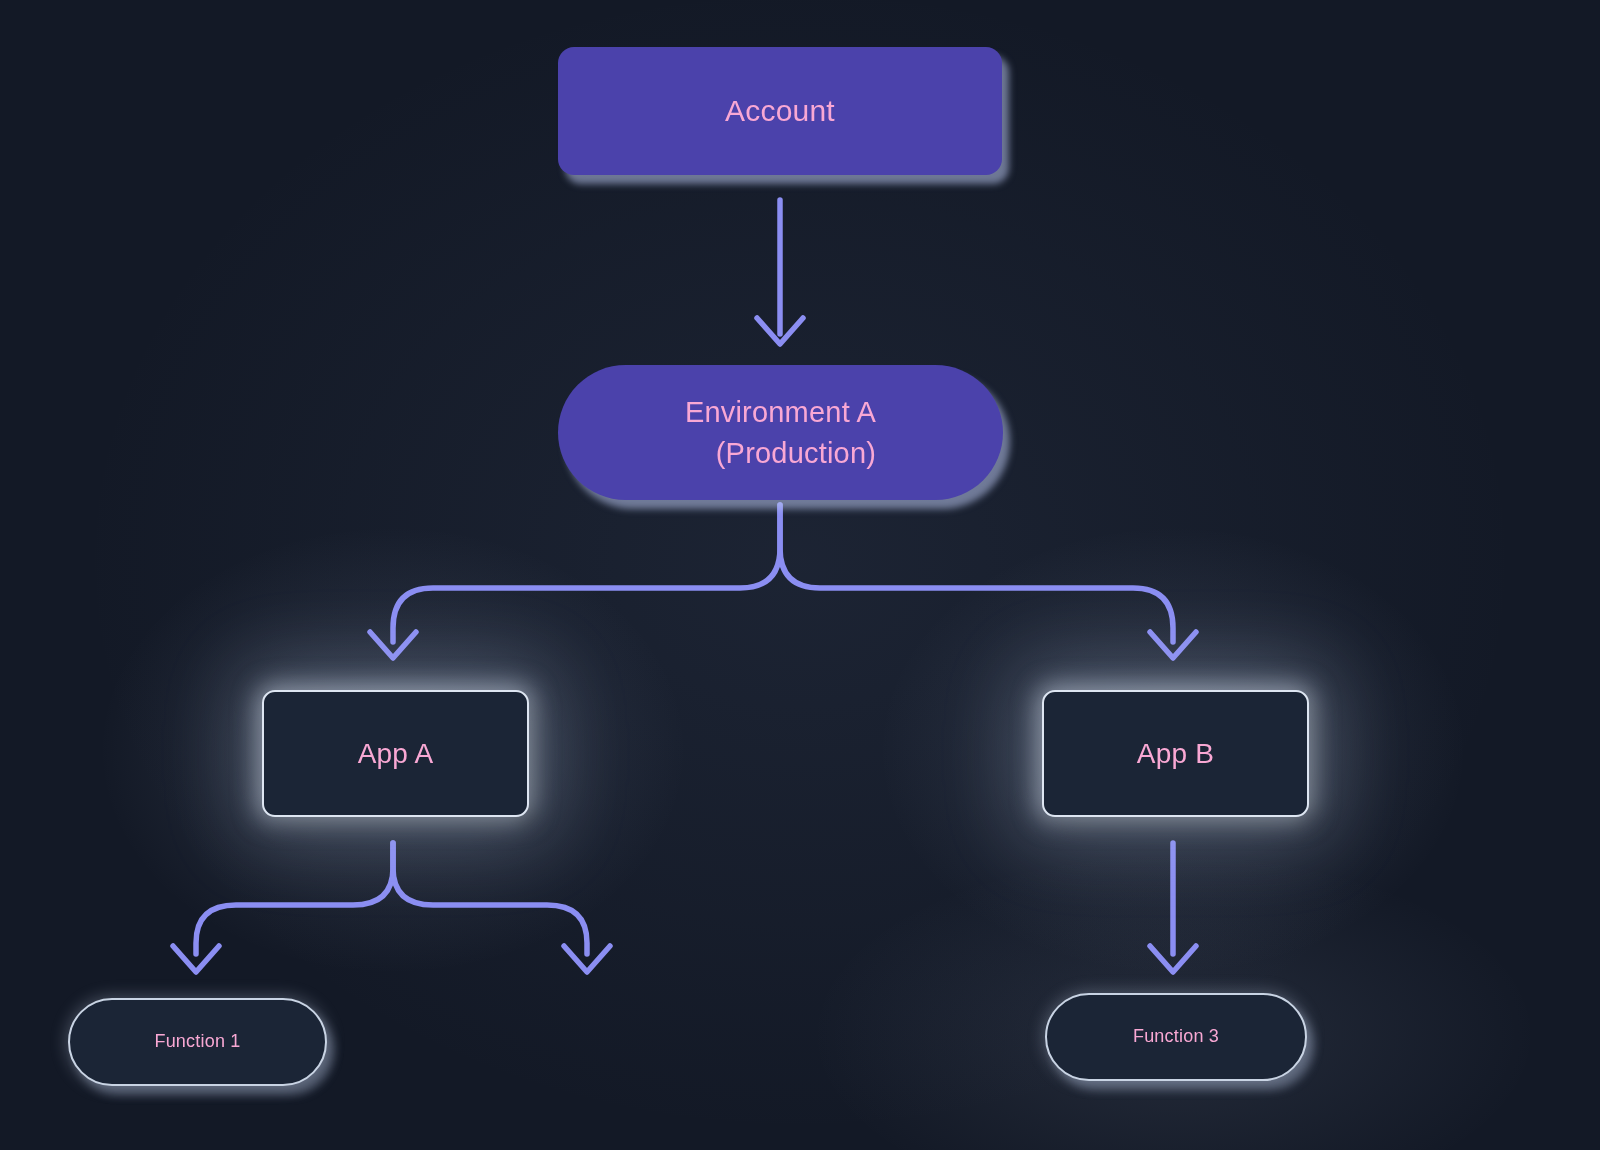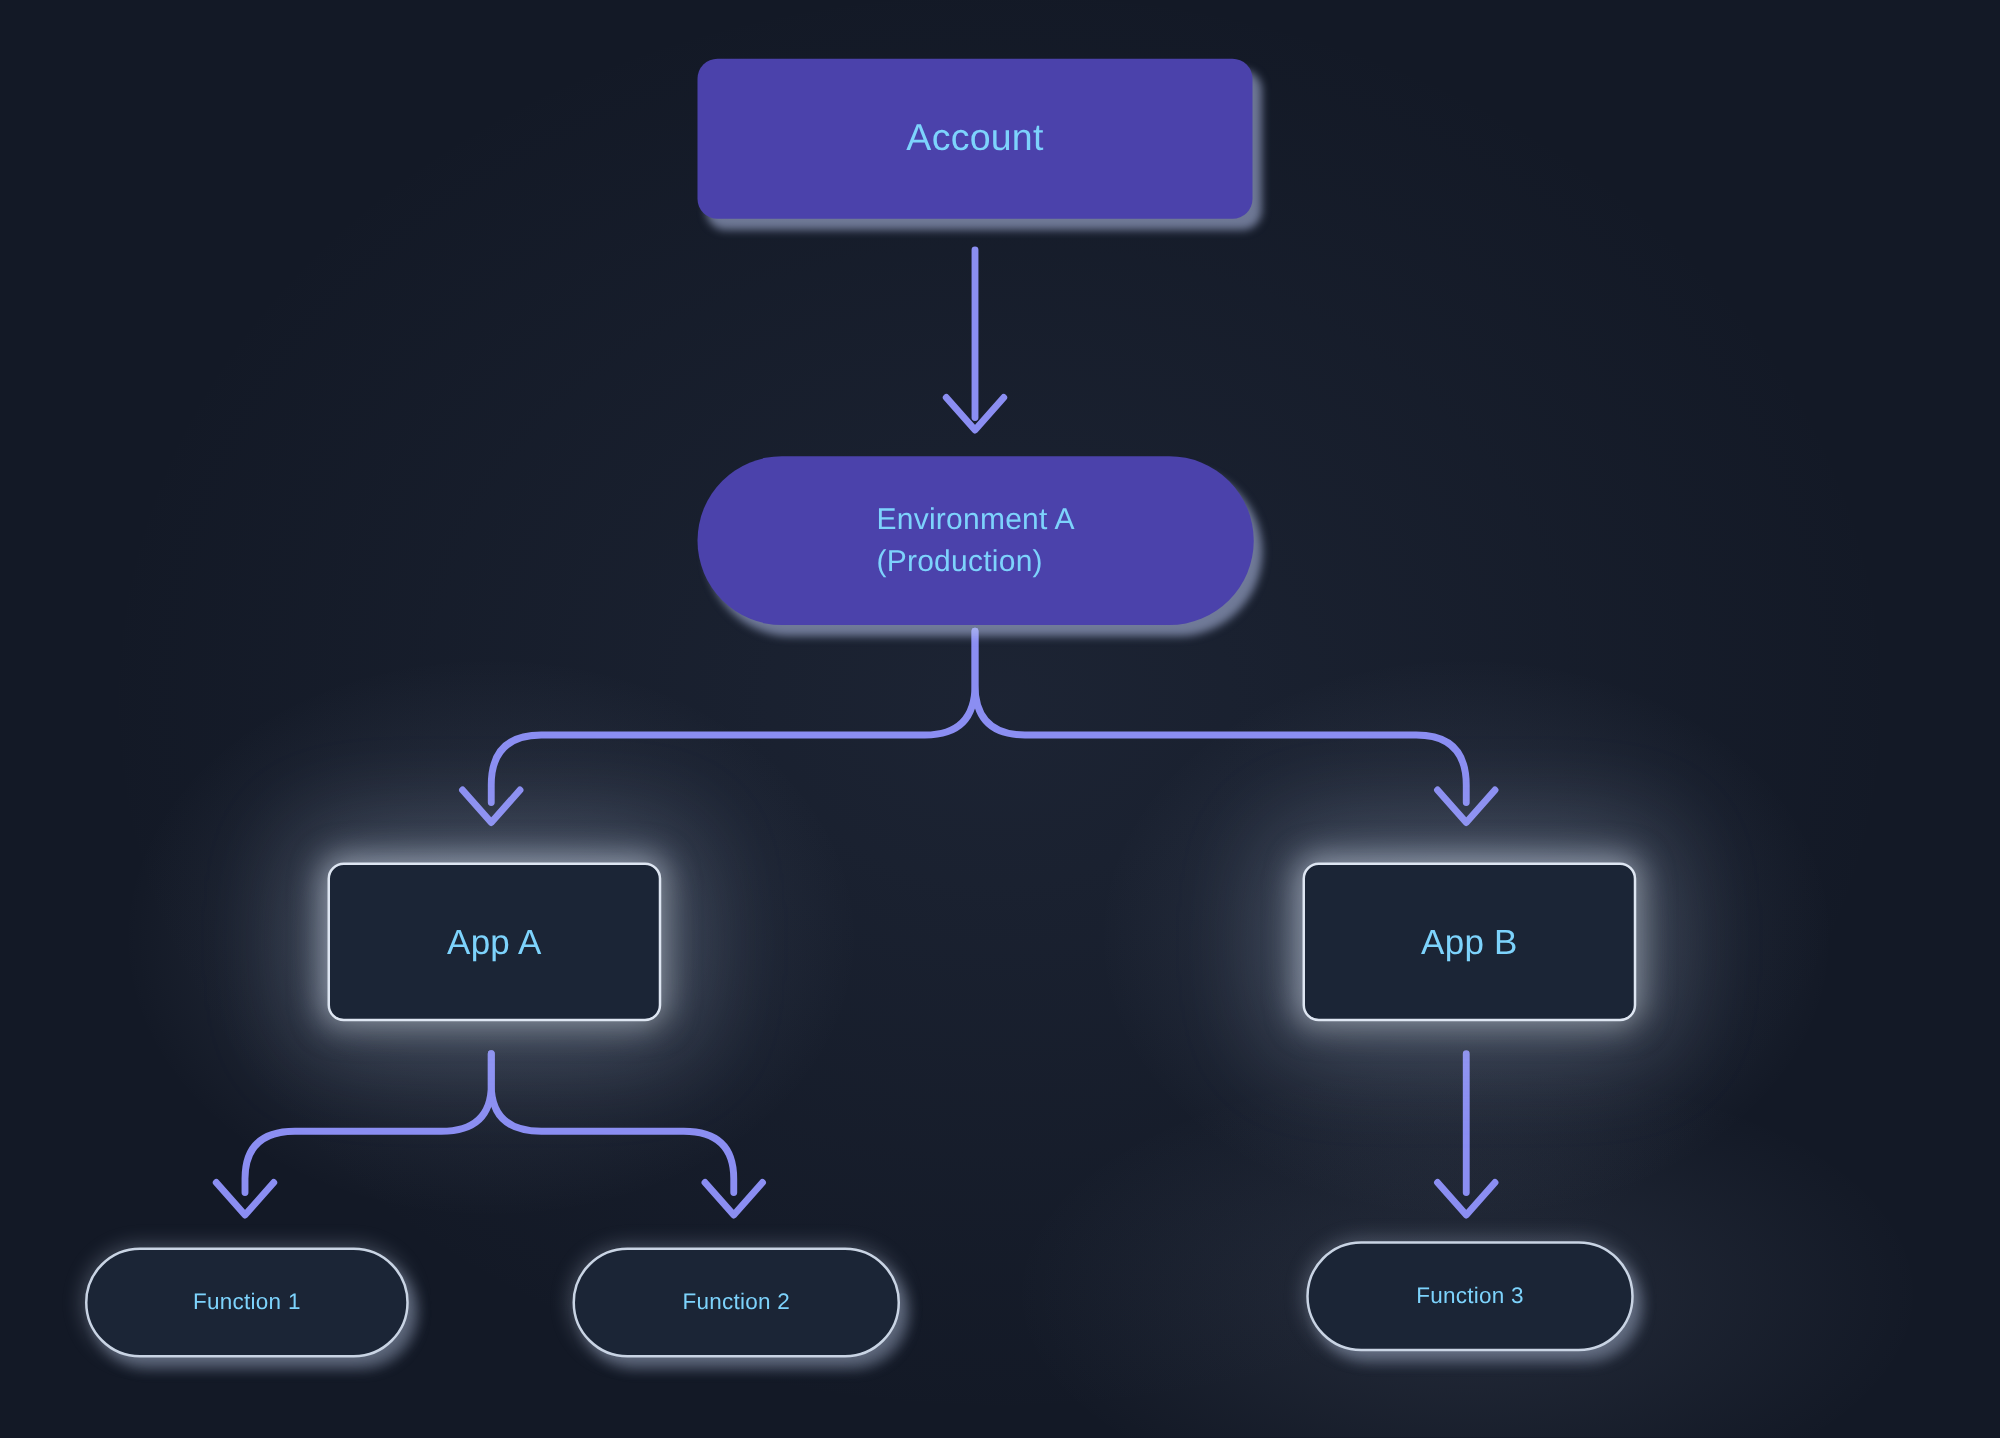--- a/index.html
+++ b/index.html
@@ -28,40 +28,40 @@
     left: 0; top: 0;
     width: 1600px;
     height: 1150px;
     pointer-events: none;
   }
   .node {
     position: absolute;
     display: flex;
     align-items: center;
     justify-content: center;
-    text-align: left;
-    color: #7dd3fc;
+    text-align: right;
+    color: #f9a8d4;
     font-weight: 500;
     letter-spacing: 0.2px;
   }
   .node .label {
     white-space: pre-line;
     line-height: 1.4;
   }
   .primary {
     background: #4b42ab;
     box-shadow: 7px 9px 7px rgba(184,196,238,0.55);
   }
   .rect-lg {
     border-radius: 16px;
     font-size: 30px;
   }
   .pill-lg {
     border-radius: 70px;
-    font-size: 24px;
+    font-size: 29px;
   }
   .secondary {
     background: #1b2536;
     border: 2.5px solid #dee6f2;
   }
   .app {
     border-radius: 13px;
     font-size: 28px;
     box-shadow:
       0 0 24px 5px rgba(224,234,250,0.50),
@@ -119,21 +119,18 @@
   </div>
 
   <div class="node secondary app" style="left:262px; top:690px; width:263px; height:123px;">
     <span class="label">App A</span>
   </div>
 
   <div class="node secondary fn" style="left:68px; top:998px; width:255px; height:84px;">
     <span class="label">Function 1</span>
   </div>
 
-  <div class="node secondary fn" style="left:458px; top:998px; width:258px; height:84px;">
-    <span class="label">Function 2</span>
-  </div>
 
   <div class="node secondary fn" style="left:1045px; top:993px; width:258px; height:84px;">
     <span class="label">Function 3</span>
   </div>
 
 </div>
 
 </body></html>

